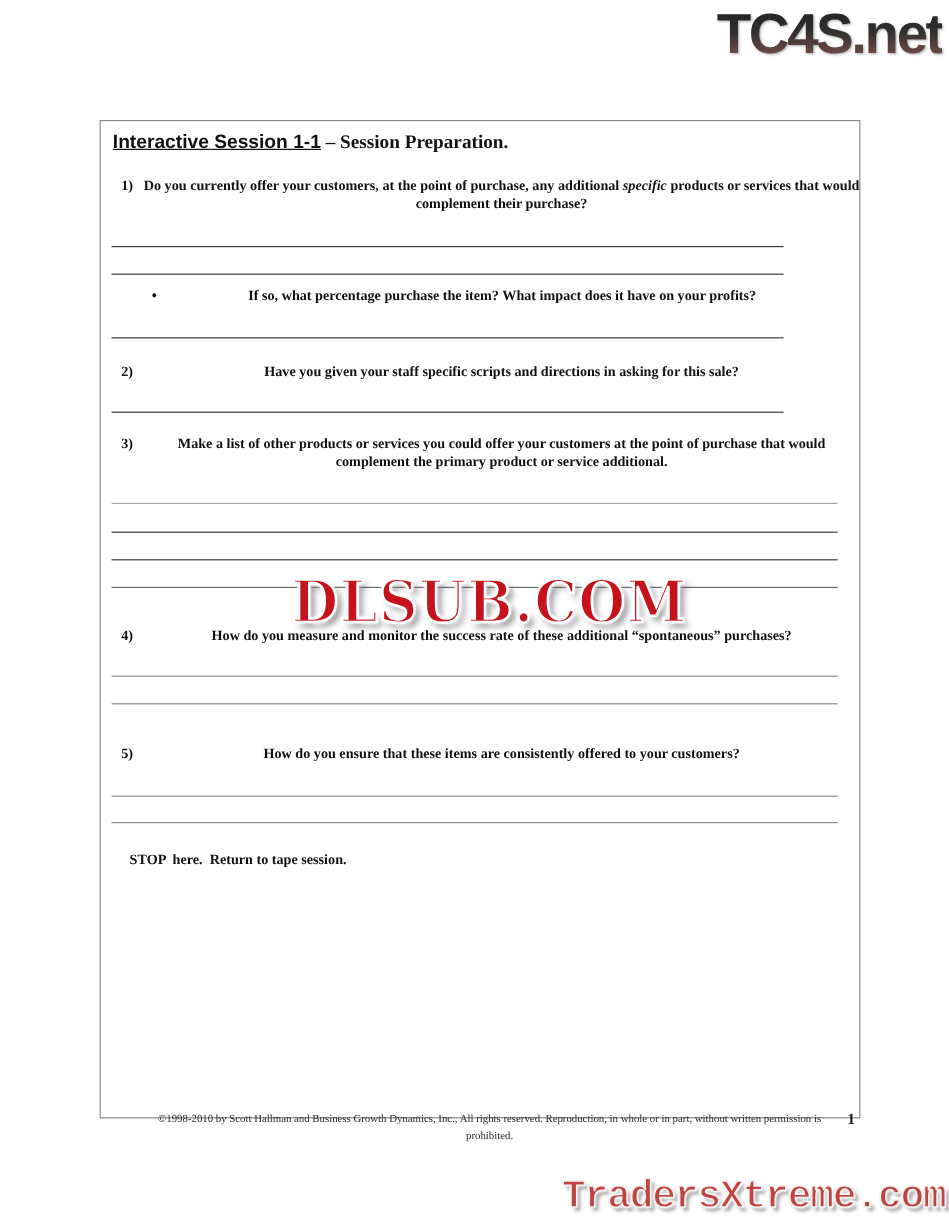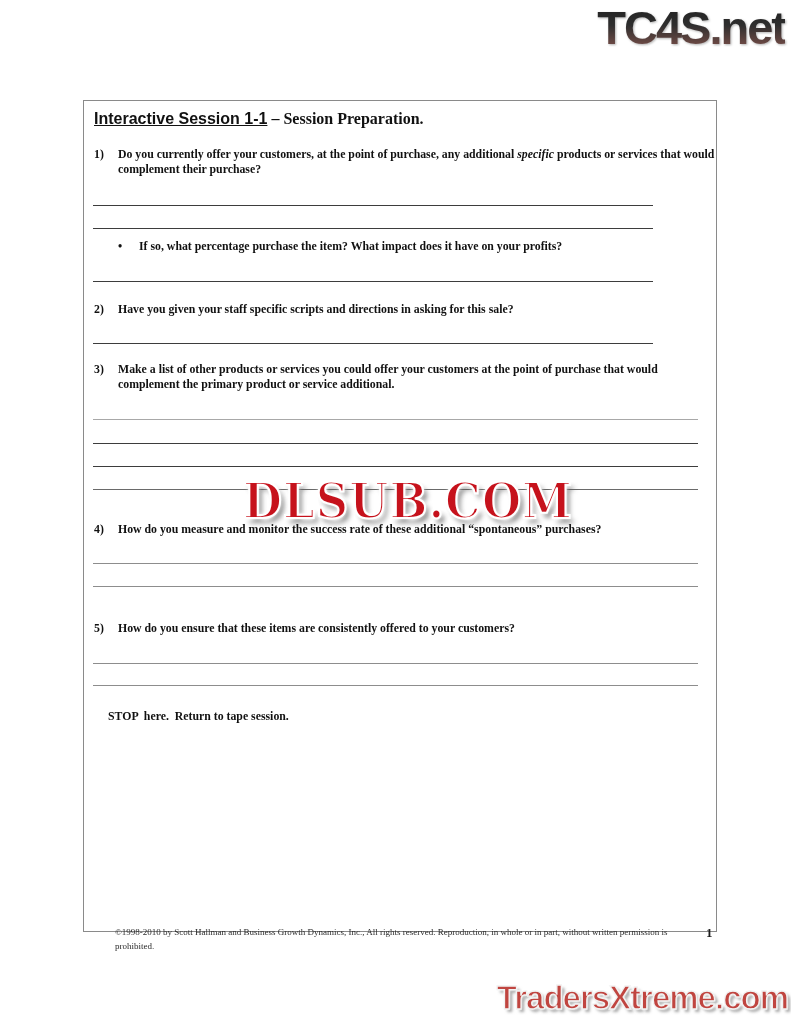--- a/index.html
+++ b/index.html
@@ -1,19 +1,19 @@
 <!DOCTYPE html>
 <html><head>
 <meta charset="utf-8">
 <style>
   * { margin:0; padding:0; box-sizing:border-box; }
   html,body { background:#ffffff; }
   #page {
     position:relative; width:791px; height:1024px; background:#ffffff;
-    font-family:"Liberation Serif", serif; overflow:hidden;
+    font-family:"Liberation Serif", serif; overflow:hidden;text-align:center;
   }
 
   
   #wm-top {
     position:absolute; top:0px; right:6px; z-index:6;
     font-family:"Liberation Sans", sans-serif; font-weight:bold;
     font-size:47px; letter-spacing:-2px; line-height:56px;
     background:linear-gradient(180deg,#1f1f1f 0%,#2e2e2e 45%,#6d4a45 80%,#96675f 100%);
     -webkit-background-clip:text; background-clip:text; color:transparent;
     filter:drop-shadow(1px 1px 1px rgba(0,0,0,0.30)) blur(0.3px);
@@ -21,21 +21,21 @@
   #wm-mid {
     position:absolute; left:243px; top:476px; z-index:5;
     font-family:"DejaVu Serif", serif; font-weight:bold;
     font-size:45px; letter-spacing:1px; line-height:52px;
     color:#c6121c; -webkit-text-stroke:2px #ffffff;
     text-shadow:0 0 3px #ffffff, 0 0 4px #ffffff, 4px 4px 5px rgba(90,90,90,0.65);
     transform:scaleY(1.08);
   }
   #wm-bottom {
     position:absolute; right:3px; top:976px; z-index:6;
-    font-family:Liberation Sans, sans-serif; font-weight:bold;
+    font-family:Liberation Mono, monospace; font-weight:bold;
     font-size:33px; letter-spacing:-1px; line-height:44px;
     color:#c04540; -webkit-text-stroke:1.3px #f2f2f2;
     text-shadow:0 0 2px #ffffff, 0 0 3px #ffffff, 3px 3px 3px rgba(130,130,130,0.7);
   }
 
   
   #sheet {
     position:absolute; left:83px; top:100px; width:634px; height:832px;
     border:1px solid #8a8a8a; background:#ffffff;
   }

